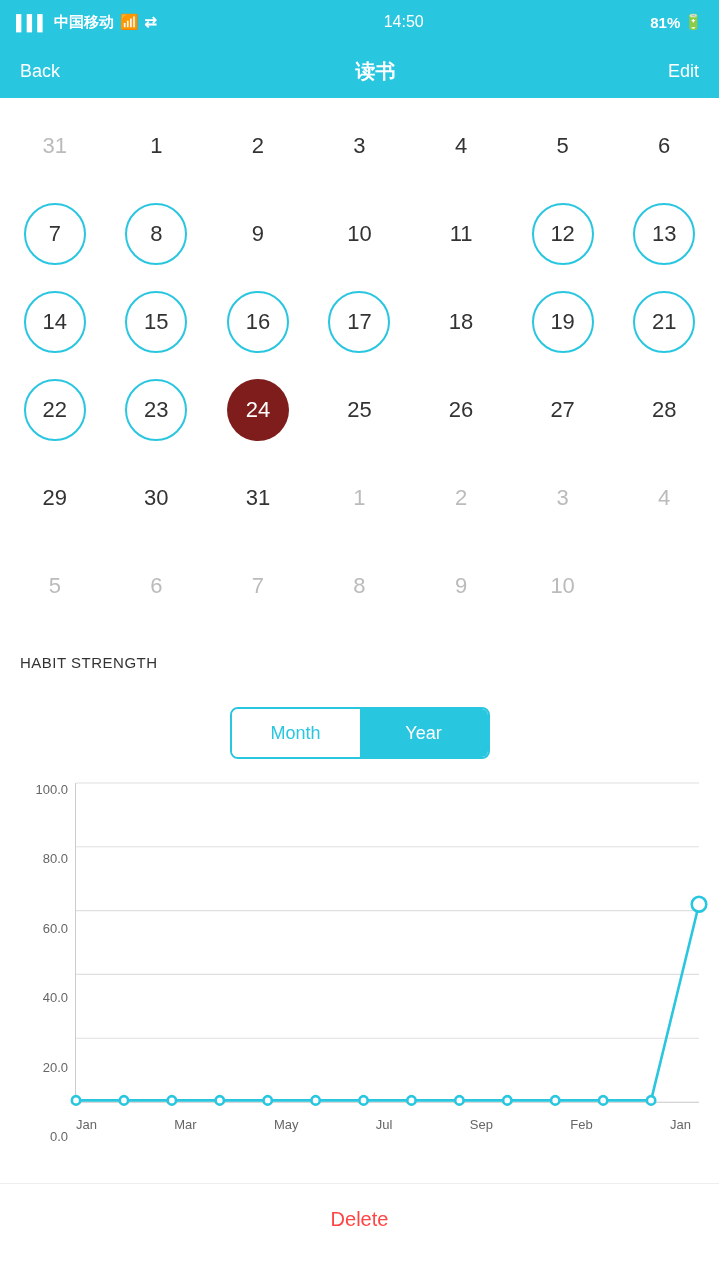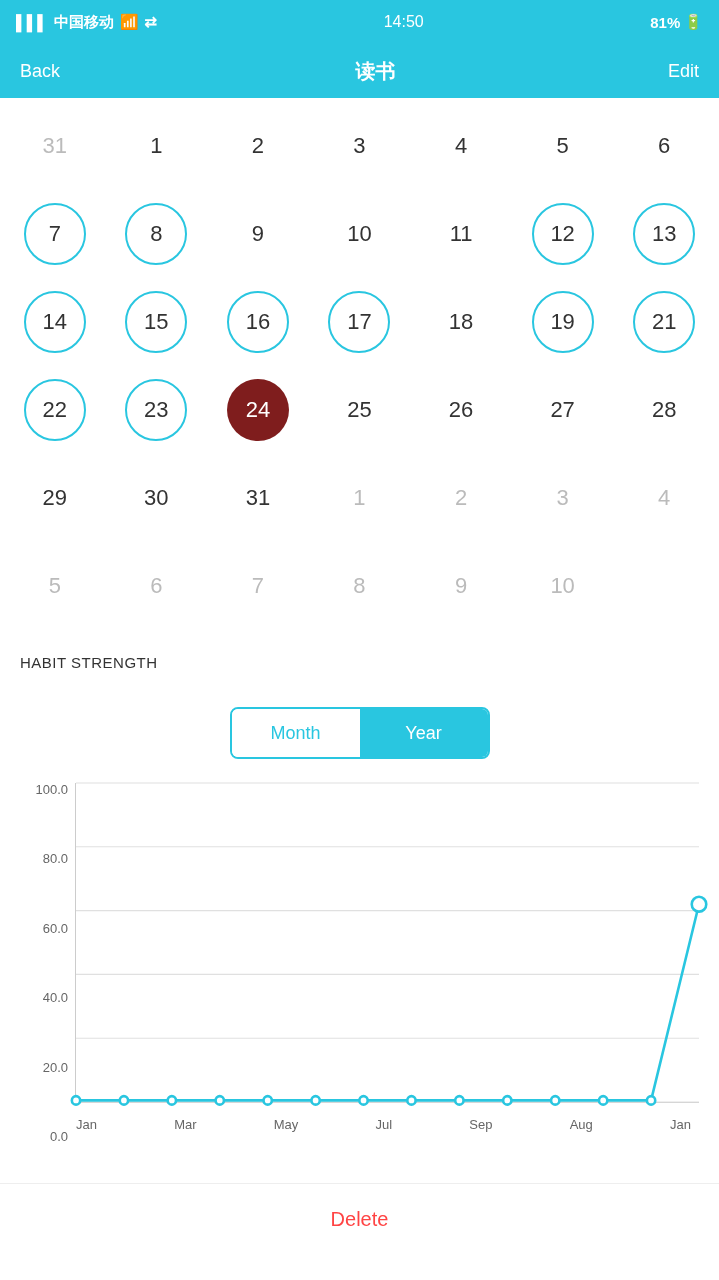--- a/index.html
+++ b/index.html
@@ -410,21 +410,21 @@
           <circle cx="553.8461538461539" cy="298.5" r="4" fill="#fff" stroke="#29c6e0" stroke-width="2.5"></circle>
           <circle cx="600" cy="114" r="7" fill="#fff" stroke="#29c6e0" stroke-width="2.5"></circle>
         </svg>
 
       <div class="x-labels" id="x-labels">
           <span class="x-label">Jan</span>
           <span class="x-label">Mar</span>
           <span class="x-label">May</span>
           <span class="x-label">Jul</span>
           <span class="x-label">Sep</span>
-          <span class="x-label">Aug</span>
+          <span class="x-label">Feb</span>
           <span class="x-label">Jan</span>
         </div>
     </div>
   </div>
 </div>
 
 <div class="delete-area">
   <button class="delete-btn">Delete</button>
 </div>
 

